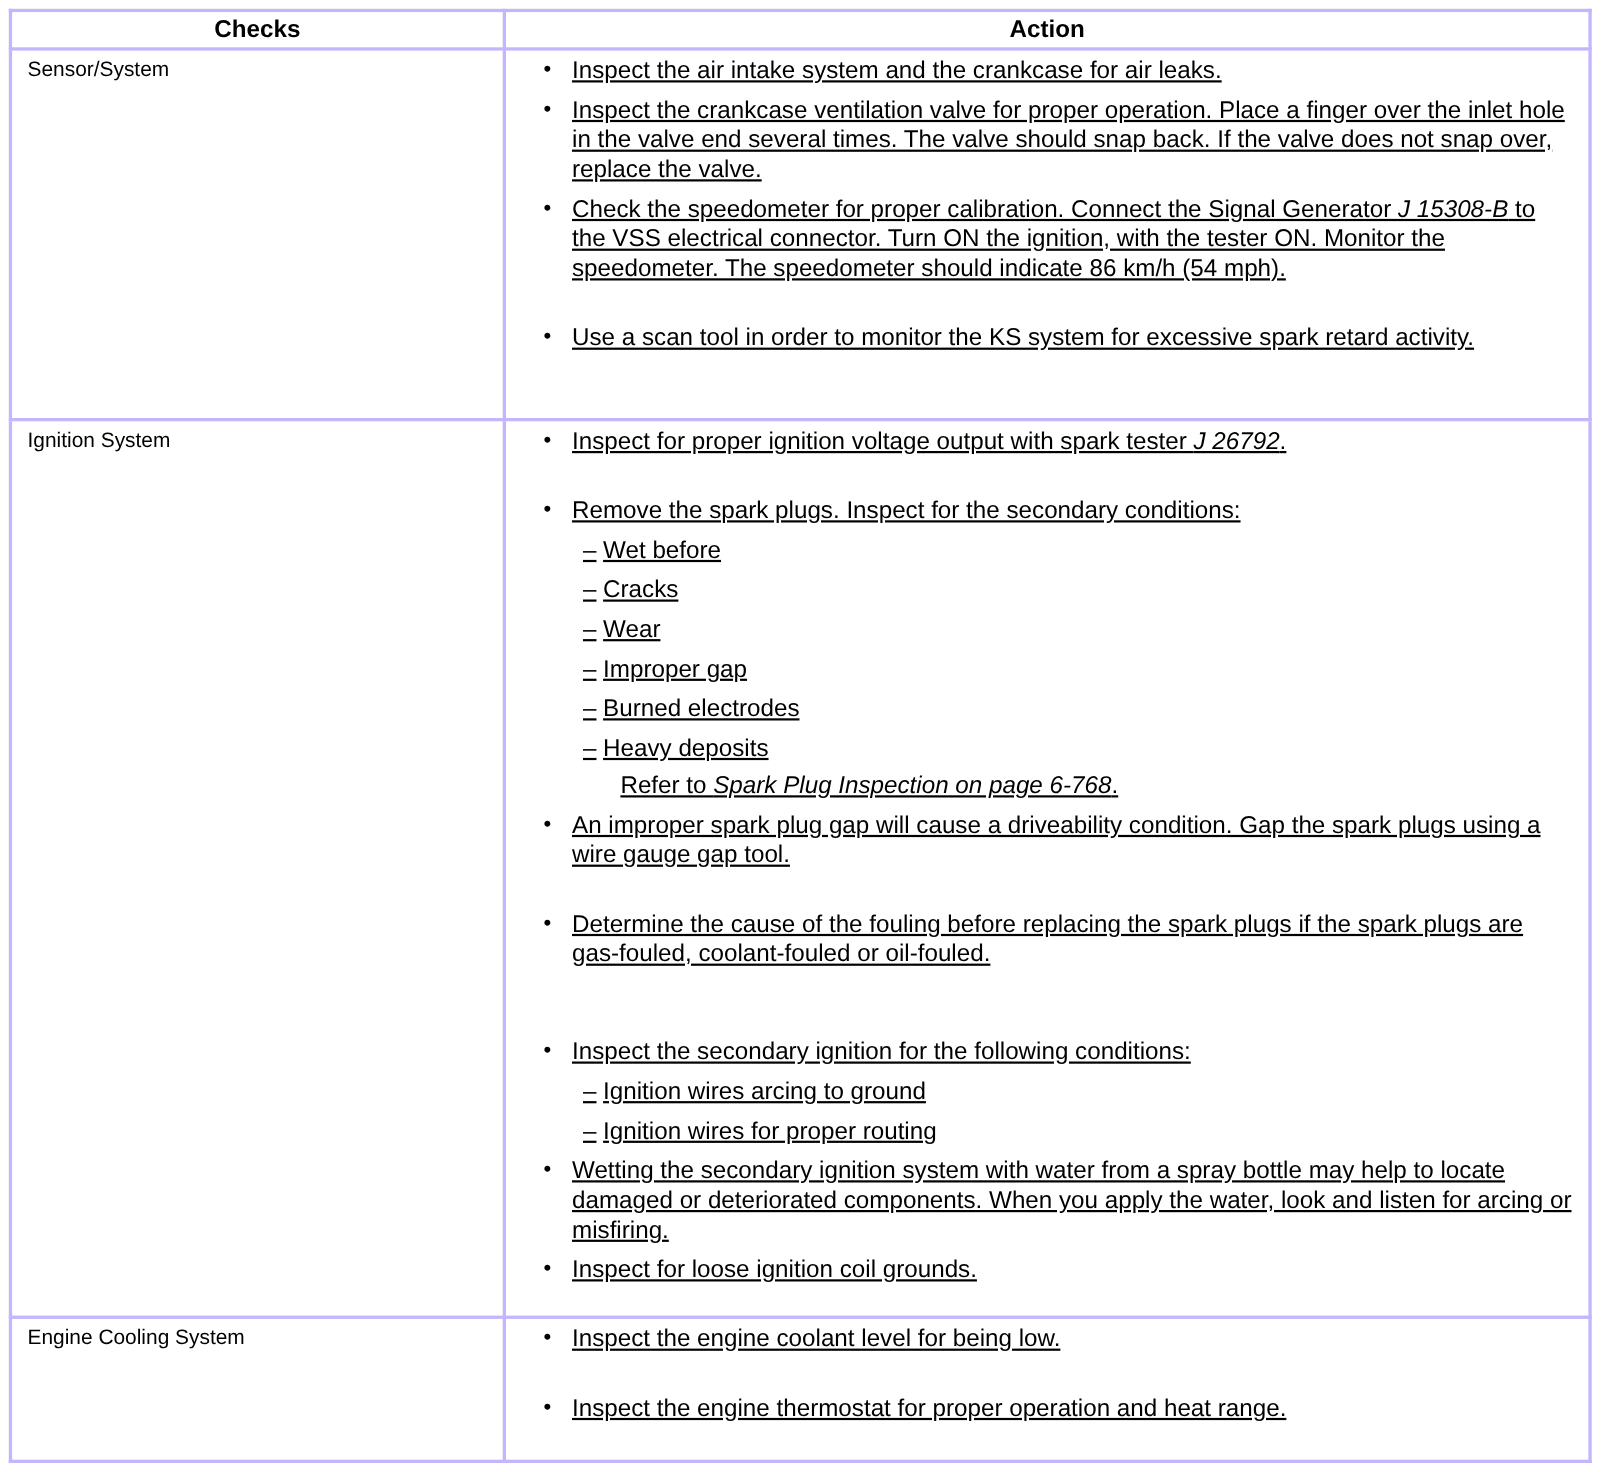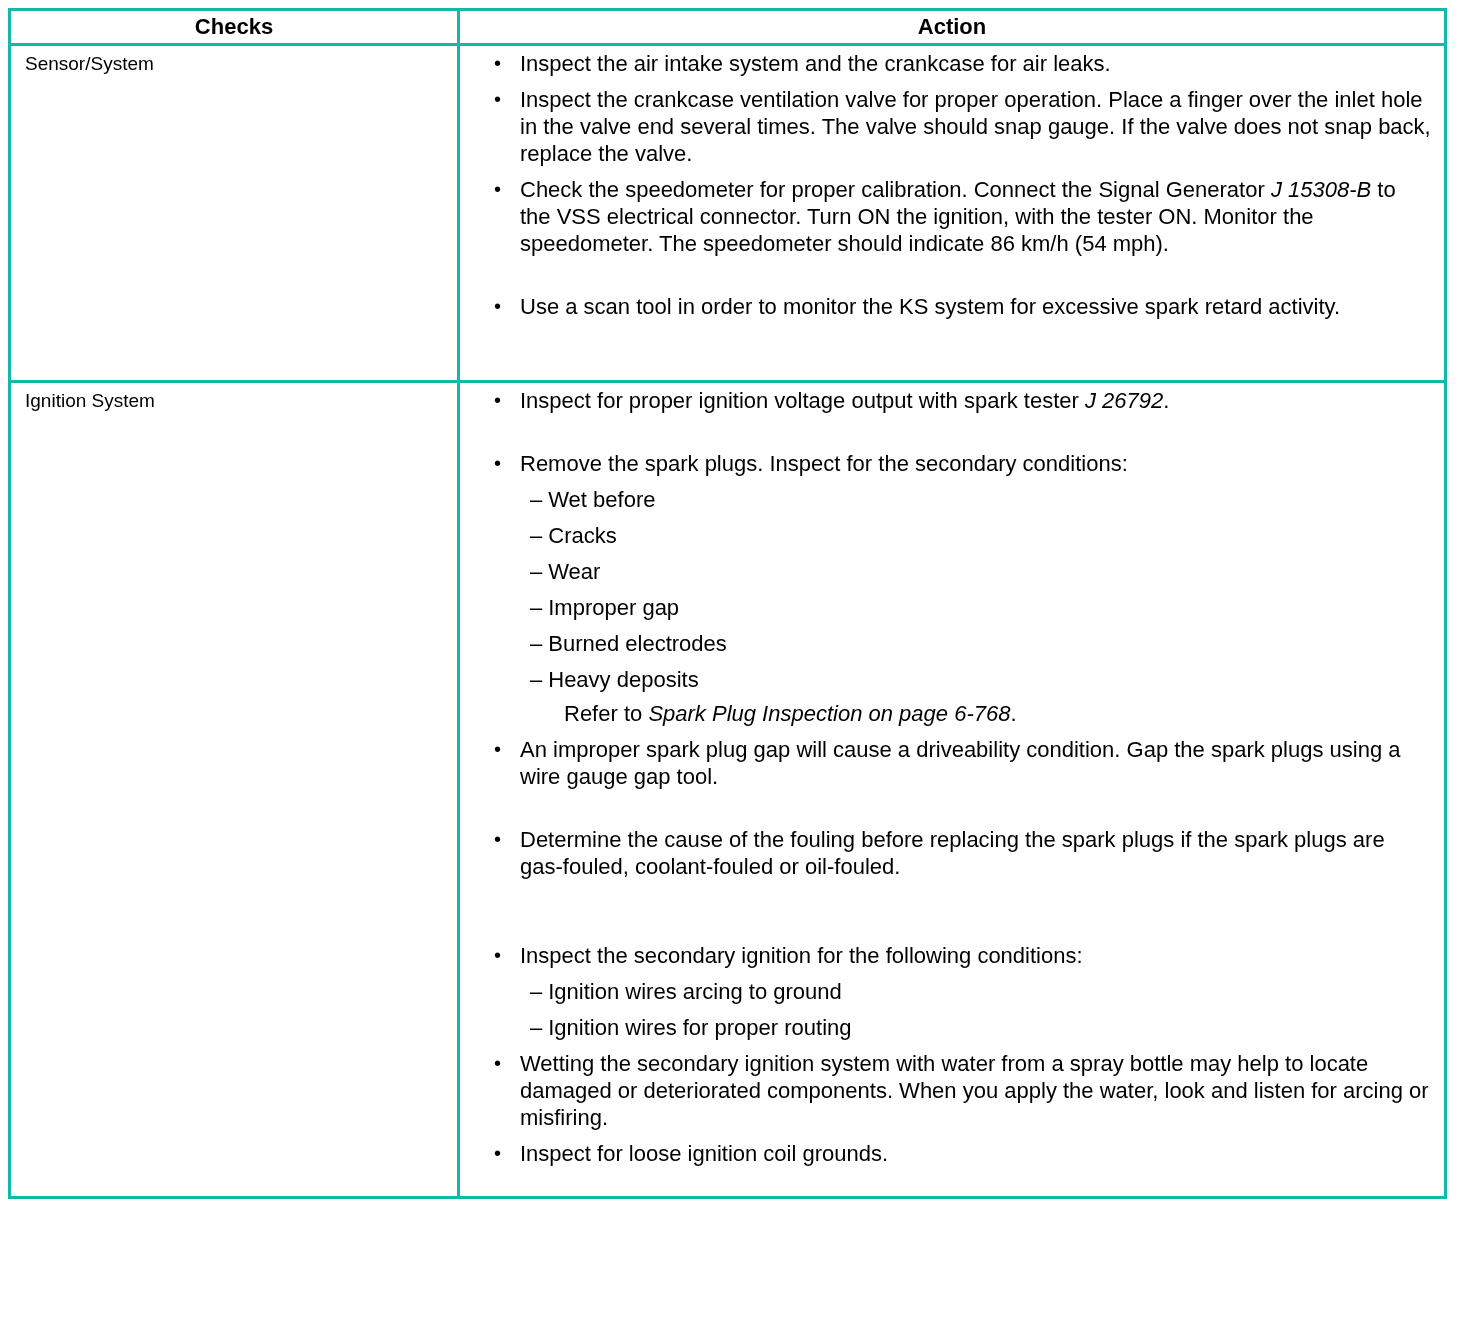--- a/index.html
+++ b/index.html
@@ -20,21 +20,21 @@
     left: 8px;
     top: 8px;
     width: 1436px;
     border-collapse: collapse;
     table-layout: fixed;
   }
   table.checks-table col.c1 { width: 449px; }
   table.checks-table col.c2 { width: 987px; }
   table.checks-table th,
   table.checks-table td {
-    border: 3px solid #14b8a6;
+    border: 3px solid #c4b5fd;
     vertical-align: top;
   }
   table.checks-table th {
     font-size: 22px;
     font-weight: bold;
     text-align: center;
     height: 30px;
     padding: 2px 4px 0 4px;
     line-height: 28px;
   }
@@ -50,20 +50,21 @@
   }
   ul.bullets {
     list-style: none;
     margin: 0;
     padding: 0;
   }
   ul.bullets > li {
     position: relative;
     padding-left: 26px;
     margin-bottom: 9px;
+    text-decoration: underline;
   }
   ul.bullets > li::before {
     content: "\2022";
     position: absolute;
     left: 0;
     top: 0;
     font-size: 20px;
   }
   ul.bullets > li.gap-after { margin-bottom: 36px; }
   ul.bullets > li.gap-after-lg { margin-bottom: 62px; }
@@ -99,21 +100,21 @@
       <th>Action</th>
     </tr>
   </thead>
   <tbody>
 
     <tr class="row-sensor">
       <td class="check-cell">Sensor/System</td>
       <td class="action-cell">
         <ul class="bullets">
           <li>Inspect the air intake system and the crankcase for air leaks.</li>
-          <li>Inspect the crankcase ventilation valve for proper operation. Place a finger over the inlet hole in the valve end several times. The valve should snap gauge. If the valve does not snap back, replace the valve.</li>
+          <li>Inspect the crankcase ventilation valve for proper operation. Place a finger over the inlet hole in the valve end several times. The valve should snap back. If the valve does not snap over, replace the valve.</li>
           <li class="gap-after"><span>Check the speedometer for proper calibration. Connect the Signal Generator </span><em class="tool">J 15308-B</em><span> to the VSS electrical connector. Turn ON the ignition, with the tester ON. Monitor the speedometer. The speedometer should indicate 86 km/h (54 mph).</span></li>
           <li>Use a scan tool in order to monitor the KS system for excessive spark retard activity.</li>
         </ul>
       </td>
     </tr>
 
     <tr class="row-ignition">
       <td class="check-cell">Ignition System</td>
       <td class="action-cell">
         <ul class="bullets">
@@ -138,14 +139,23 @@
               <li><span class="dash">–</span><span>Ignition wires arcing to ground</span></li>
               <li style="margin-bottom:0"><span class="dash">–</span><span>Ignition wires for proper routing</span></li>
             </ul>
           </li>
           <li>Wetting the secondary ignition system with water from a spray bottle may help to locate damaged or deteriorated components. When you apply the water, look and listen for arcing or misfiring.</li>
           <li>Inspect for loose ignition coil grounds.</li>
         </ul>
       </td>
     </tr>
 
+    <tr class="row-cooling">
+      <td class="check-cell">Engine Cooling System</td>
+      <td class="action-cell">
+        <ul class="bullets">
+          <li class="gap-after">Inspect the engine coolant level for being low.</li>
+          <li>Inspect the engine thermostat for proper operation and heat range.</li>
+        </ul>
+      </td>
+    </tr>
   </tbody>
 </table>
 
 </body></html>

